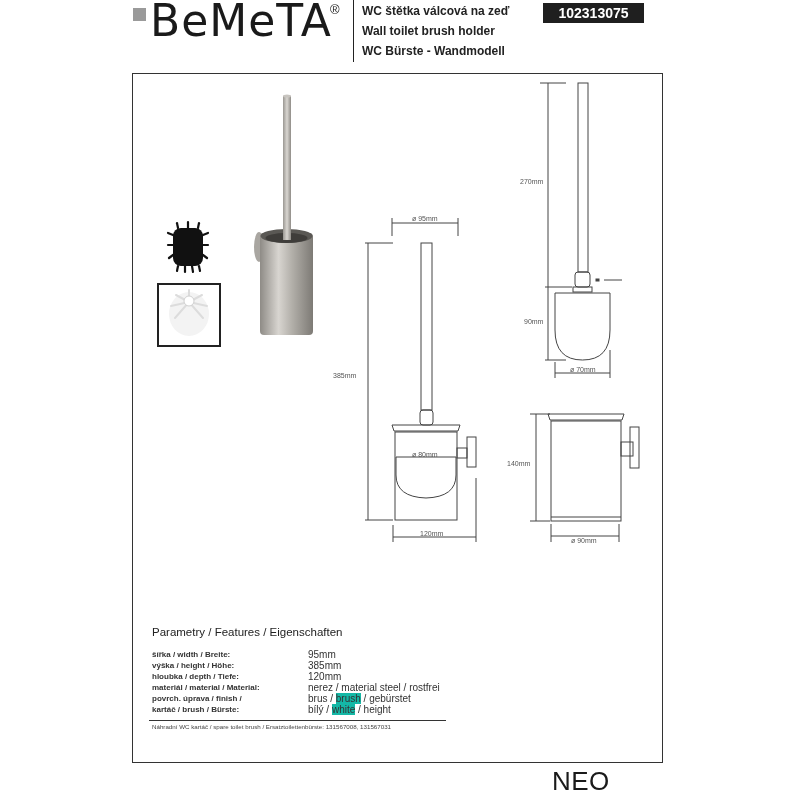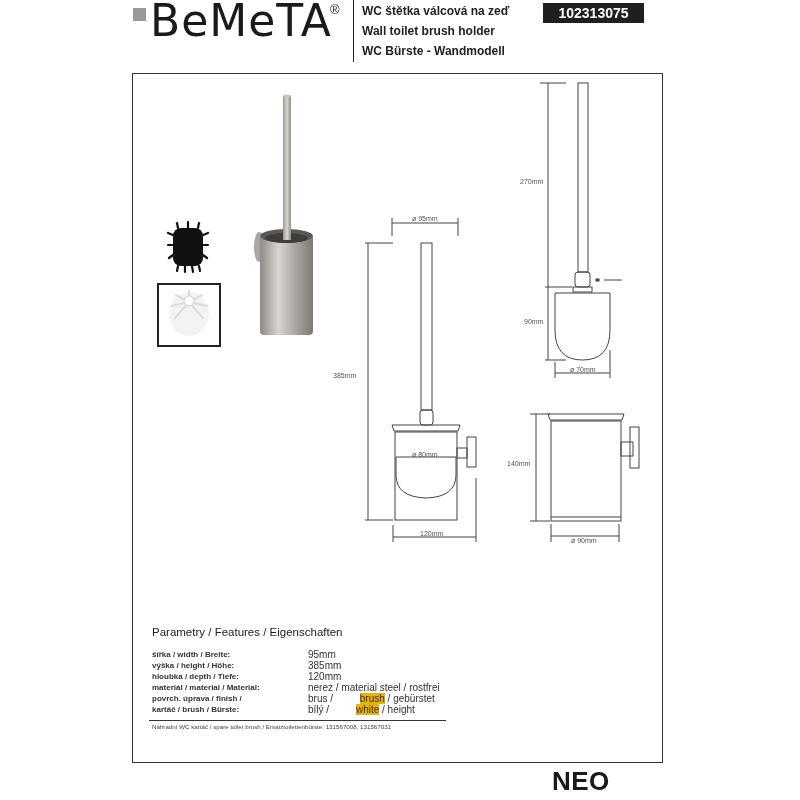--- a/index.html
+++ b/index.html
@@ -9,24 +9,24 @@
   .logo { left:150px; top:-6px; font-family:"DejaVu Sans", sans-serif; font-size:44px; letter-spacing:1px; color:#1a1a1a; font-weight:normal; line-height:54px; }
   .reg { left:330px; top:2px; font-size:13px; color:#222; }
   .vdiv { left:353px; top:0; width:1px; height:62px; background:#222; }
   .title { left:362px; font-size:12px; font-weight:bold; color:#222; line-height:18px; }
   .code { left:543px; top:3px; width:101px; height:20px; background:#1f1f1f; color:#fff; font-size:14px; font-weight:bold; text-align:center; line-height:20px; }
   .frame { left:132px; top:73px; width:531px; height:690px; border:1.5px solid #333; box-sizing:border-box; }
   .dim { font-size:7px; color:#555; }
   .params-title { left:152px; top:626px; font-size:11.5px; font-weight:normal; color:#222; }
   .prow { left:152px; font-size:8px; color:#333; line-height:9.5px;font-weight:bold; }
   .pval { left:308px; font-size:10px; color:#333; line-height:9.5px; }
-  .hl { background:#eab308;margin-left:24px; }
+  .hl { background:#14b8a6; }
   .pdiv { left:149px; top:720px; width:297px; height:1px; background:#333; }
   .spare { left:152px; top:723px; font-size:6.2px; color:#444; }
-  .neo { left:552px; top:766px; font-size:26px; font-weight:bold; color:#1a1a1a; letter-spacing:0.5px; }
+  .neo { left:552px; top:766px; font-size:26px; font-weight:normal; color:#1a1a1a; letter-spacing:0.5px; }
   svg { position:absolute; left:0; top:0; }
 </style>
 </head>
 <body>
 
 <div class="abs logo-square"></div>
 <div class="abs logo">BeMeTA</div>
 <div class="abs reg">®</div>
 <div class="abs vdiv"></div>
 <div class="abs title" style="top:2px">WC štětka válcová na zeď</div>

